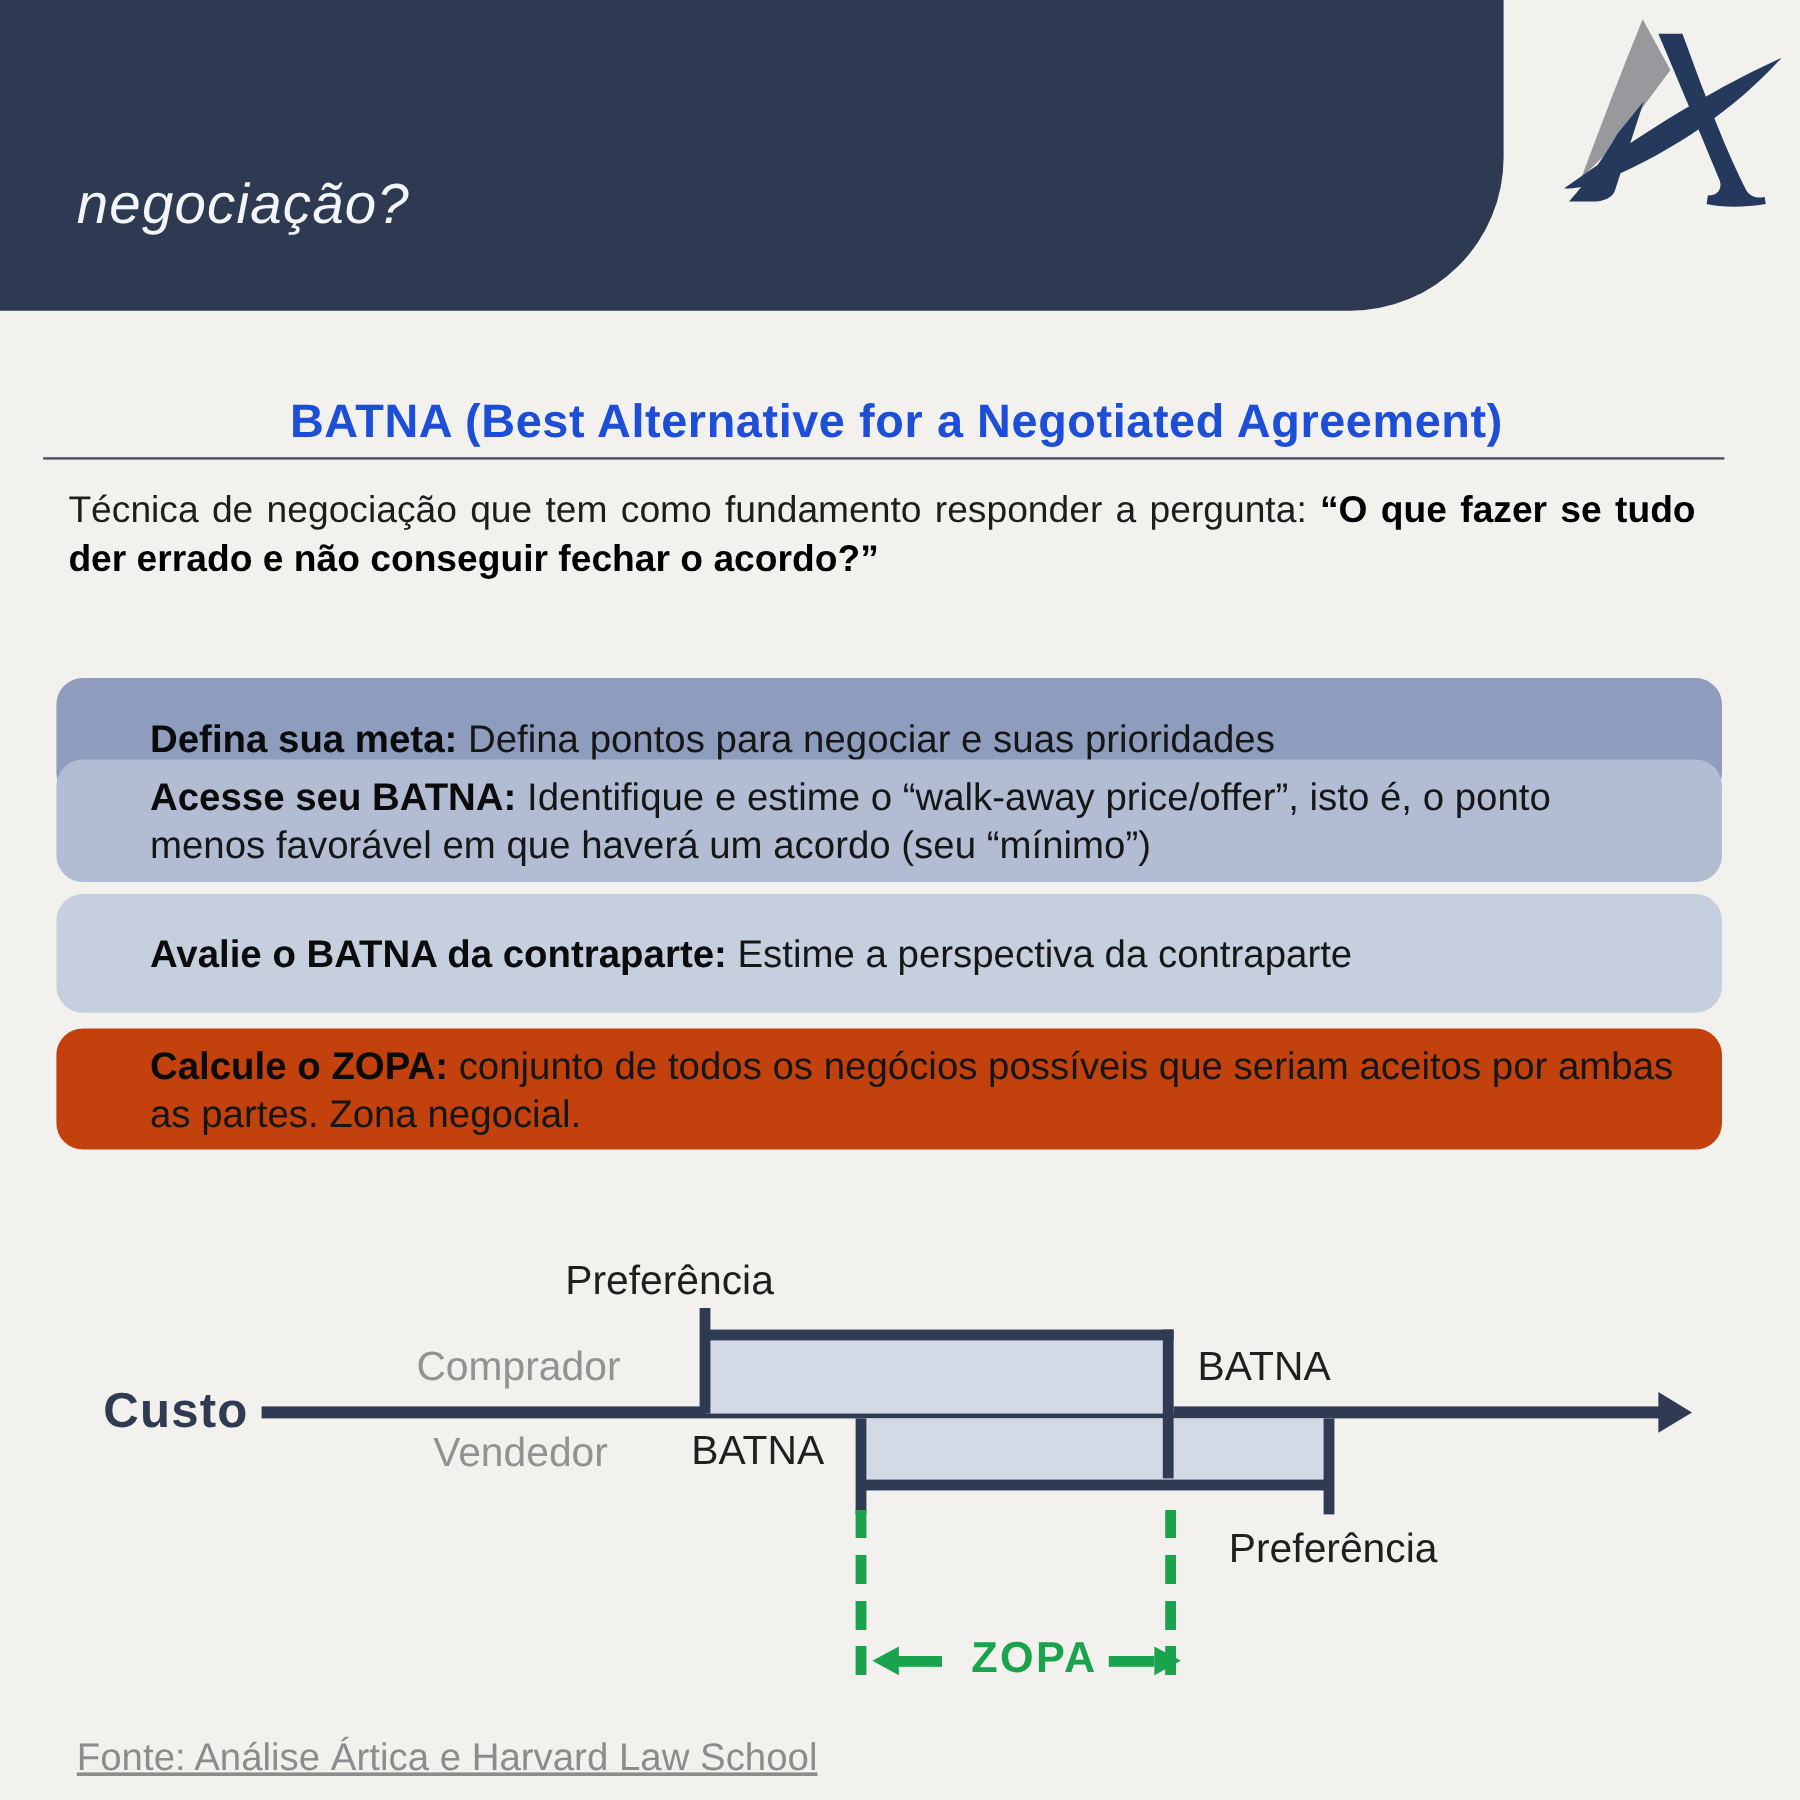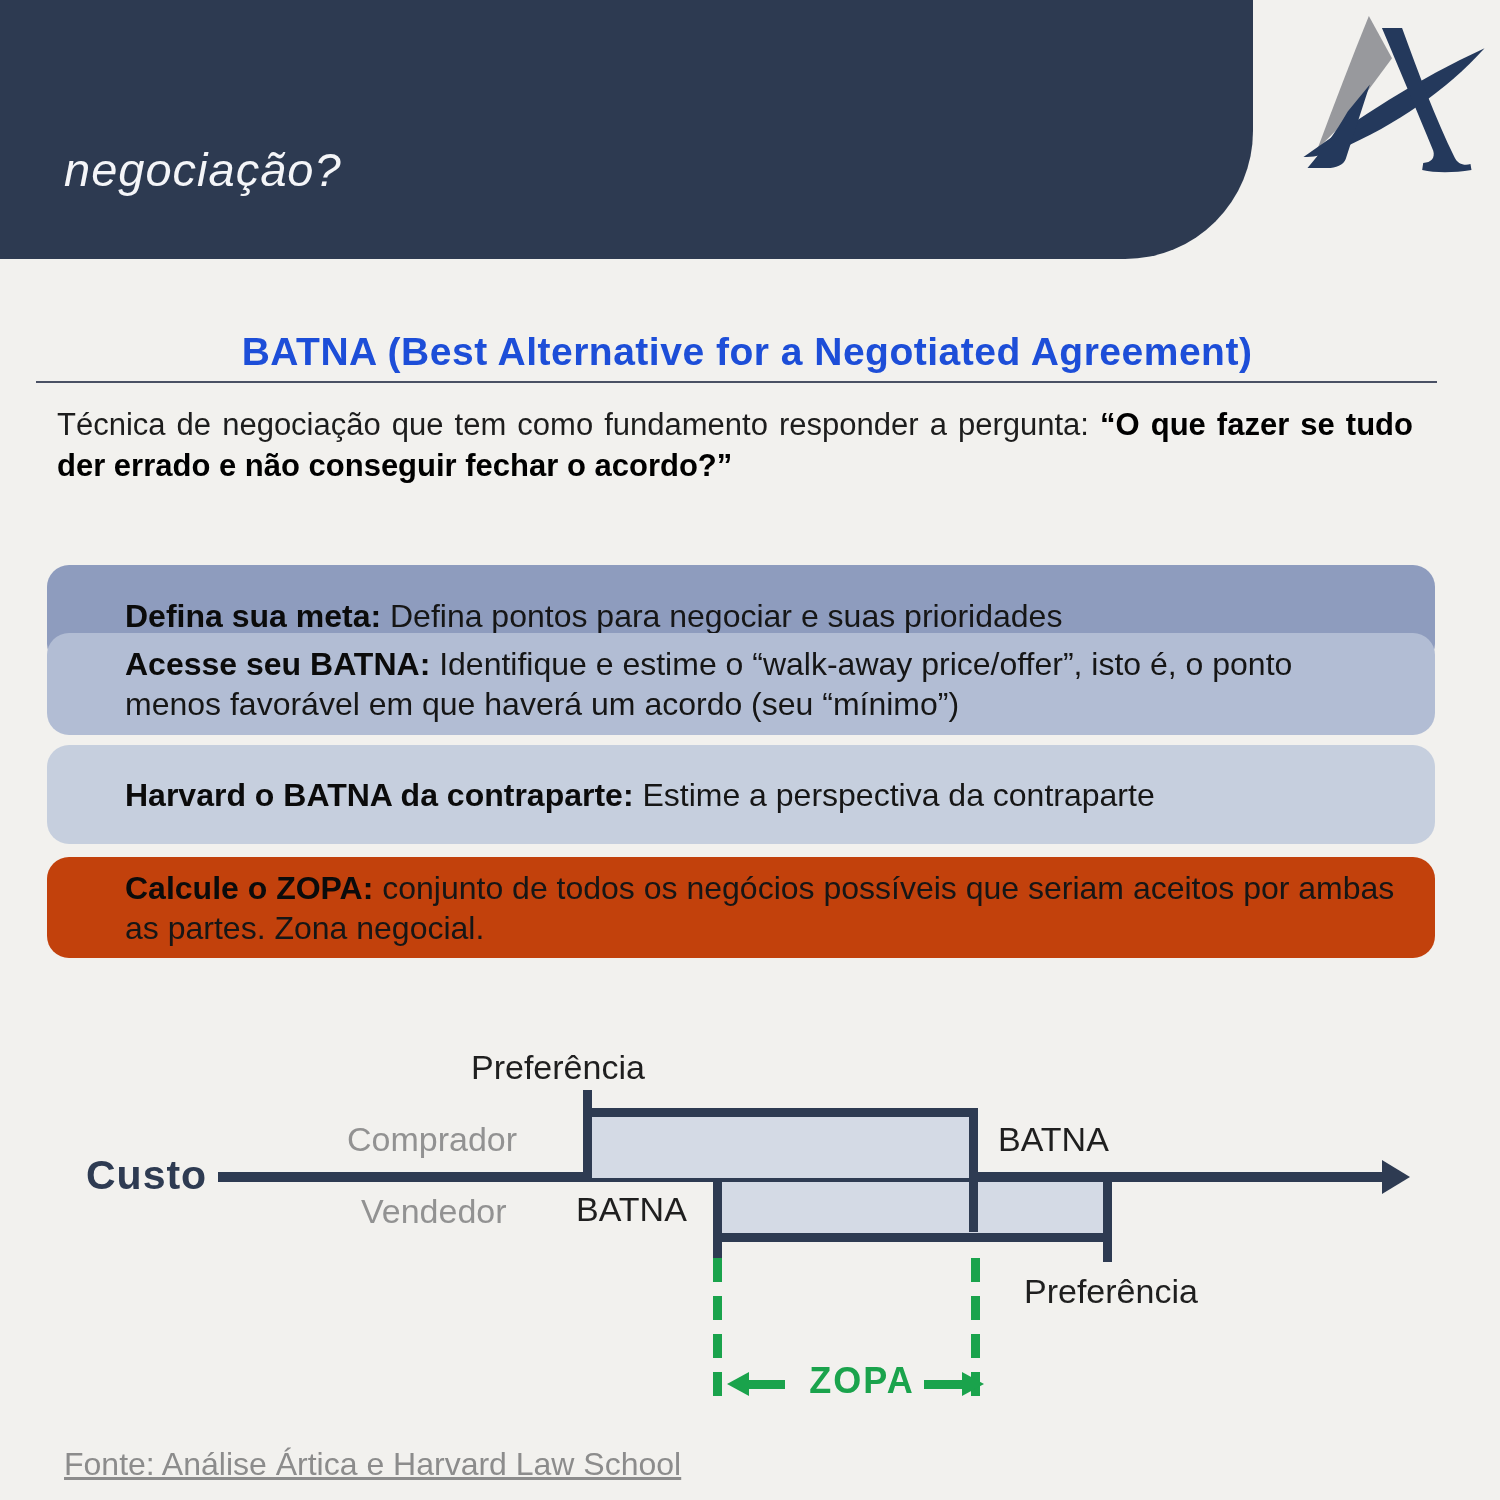--- a/index.html
+++ b/index.html
@@ -127,21 +127,21 @@
 
   <div class="intro"><span>Técnica de negociação que tem como fundamento responder a pergunta: </span><span class="b">“O que fazer se tudo der errado e não conseguir fechar o acordo?”</span></div>
 
   <div class="step step1" style="background-color: rgb(142, 156, 190);">
     <div class="step-text"><span class="b">Defina sua meta:</span><span> Defina pontos para negociar e suas prioridades</span></div>
   </div>
   <div class="step step2" style="background-color: rgb(178, 189, 212); justify-content: flex-end;">
     <div class="step-text"><span class="b">Acesse seu BATNA:</span><span> Identifique e estime o “walk-away price/offer”, isto é, o ponto menos favorável em que haverá um acordo (seu “mínimo”)</span></div>
   </div>
   <div class="step step3" style="background-color: rgb(198, 207, 222);">
-    <div class="step-text"><span class="b">Harvard o BATNA da contraparte:</span><span> Estime a perspectiva da contraparte</span></div>
+    <div class="step-text"><span class="b">Avalie o BATNA da contraparte:</span><span> Estime a perspectiva da contraparte</span></div>
   </div>
   <div class="step step4" style="background-color: #c2410c;">
     <div class="step-text"><span class="b">Calcule o ZOPA:</span><span> conjunto de todos os negócios possíveis que seriam aceitos por ambas as partes. Zona negocial.</span></div>
   </div>
 
   <div class="custo">Custo</div>
   <div class="axis"></div>
   <div class="axis-arrow"></div>
 
   <div class="dg-label" style="left:471px;top:1048px;">Preferência</div>

